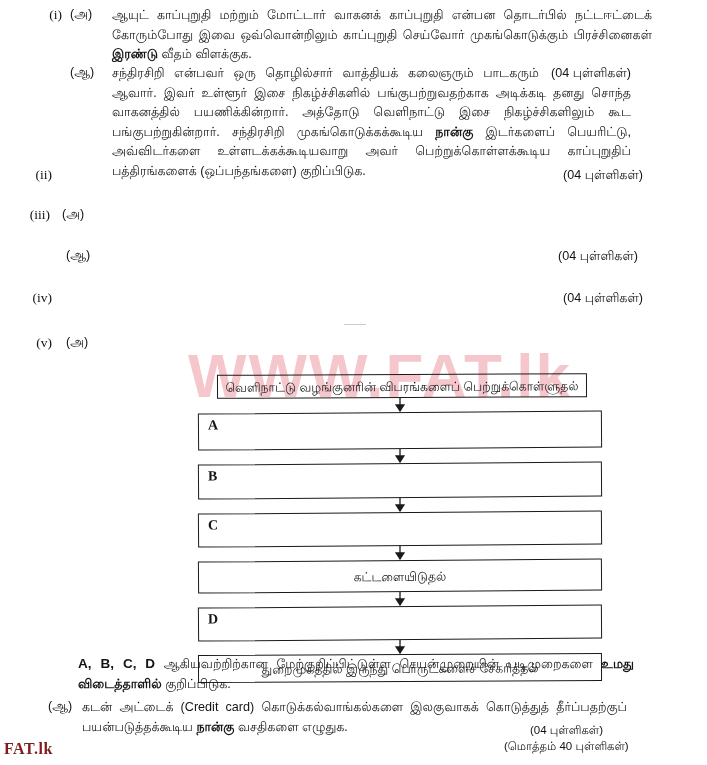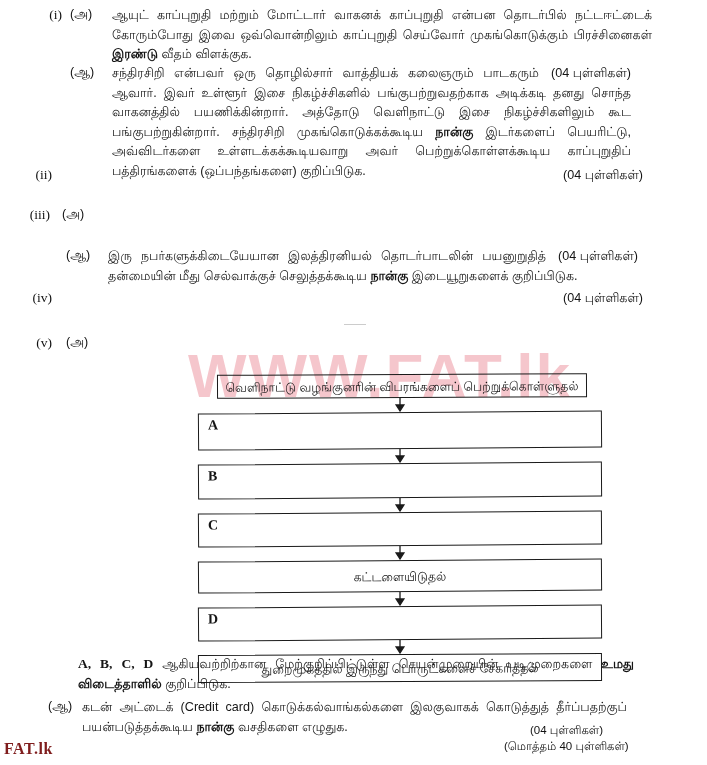--- a/index.html
+++ b/index.html
@@ -148,21 +148,21 @@
   .fc-arrow svg { display: block; }
 
   
   .tiny-mark {
     position: absolute;
     font-family: "Liberation Sans", "DejaVu Sans", sans-serif;
     font-size: 11.5px;
     white-space: nowrap;
   }
   .abcd-lead {
-    font-family: Liberation Serif, serif;
+    font-family: Liberation Sans, sans-serif;
     font-weight: bold;
     font-size: 13.5px;
   }
   .smudge {
     position: absolute;
     background: #9a9a9a;
     opacity: .5;
   }
 </style>
 </head>
@@ -206,21 +206,20 @@
       <div class="sub" style="width:42px; padding-left:12px;">(அ)</div>
     </div>
   </div>
 
   <div class="blk" style="left:14px; top:247px;">
     <div class="q-row">
       <div class="num num-i"></div>
       <div class="sub" style="width:42px; padding-left:14px;">(ஆ)</div>
       <div class="tam" style="width:530px;">
         <span class="marks-inline">(04 புள்ளிகள்)</span>
-        <span>இரு நபர்களுக்கிடையேயான இலத்திரனியல் தொடர்பாடலின் பயனுறுதித் தன்மையின் மீது செல்வாக்குச் செலுத்தக்கூடிய <b>நான்கு</b> இடையூறுகளைக் குறிப்பிடுக.</span>
       </div>
     </div>
   </div>
 
   <div class="blk" style="left:14px; top:289px;">
     <div class="q-row">
       <div class="num num-i">(iv)</div>
       <div class="tam body-iv" style="margin-left:14px;">
         <span class="marks-inline">(04 புள்ளிகள்)</span>
       </div>

